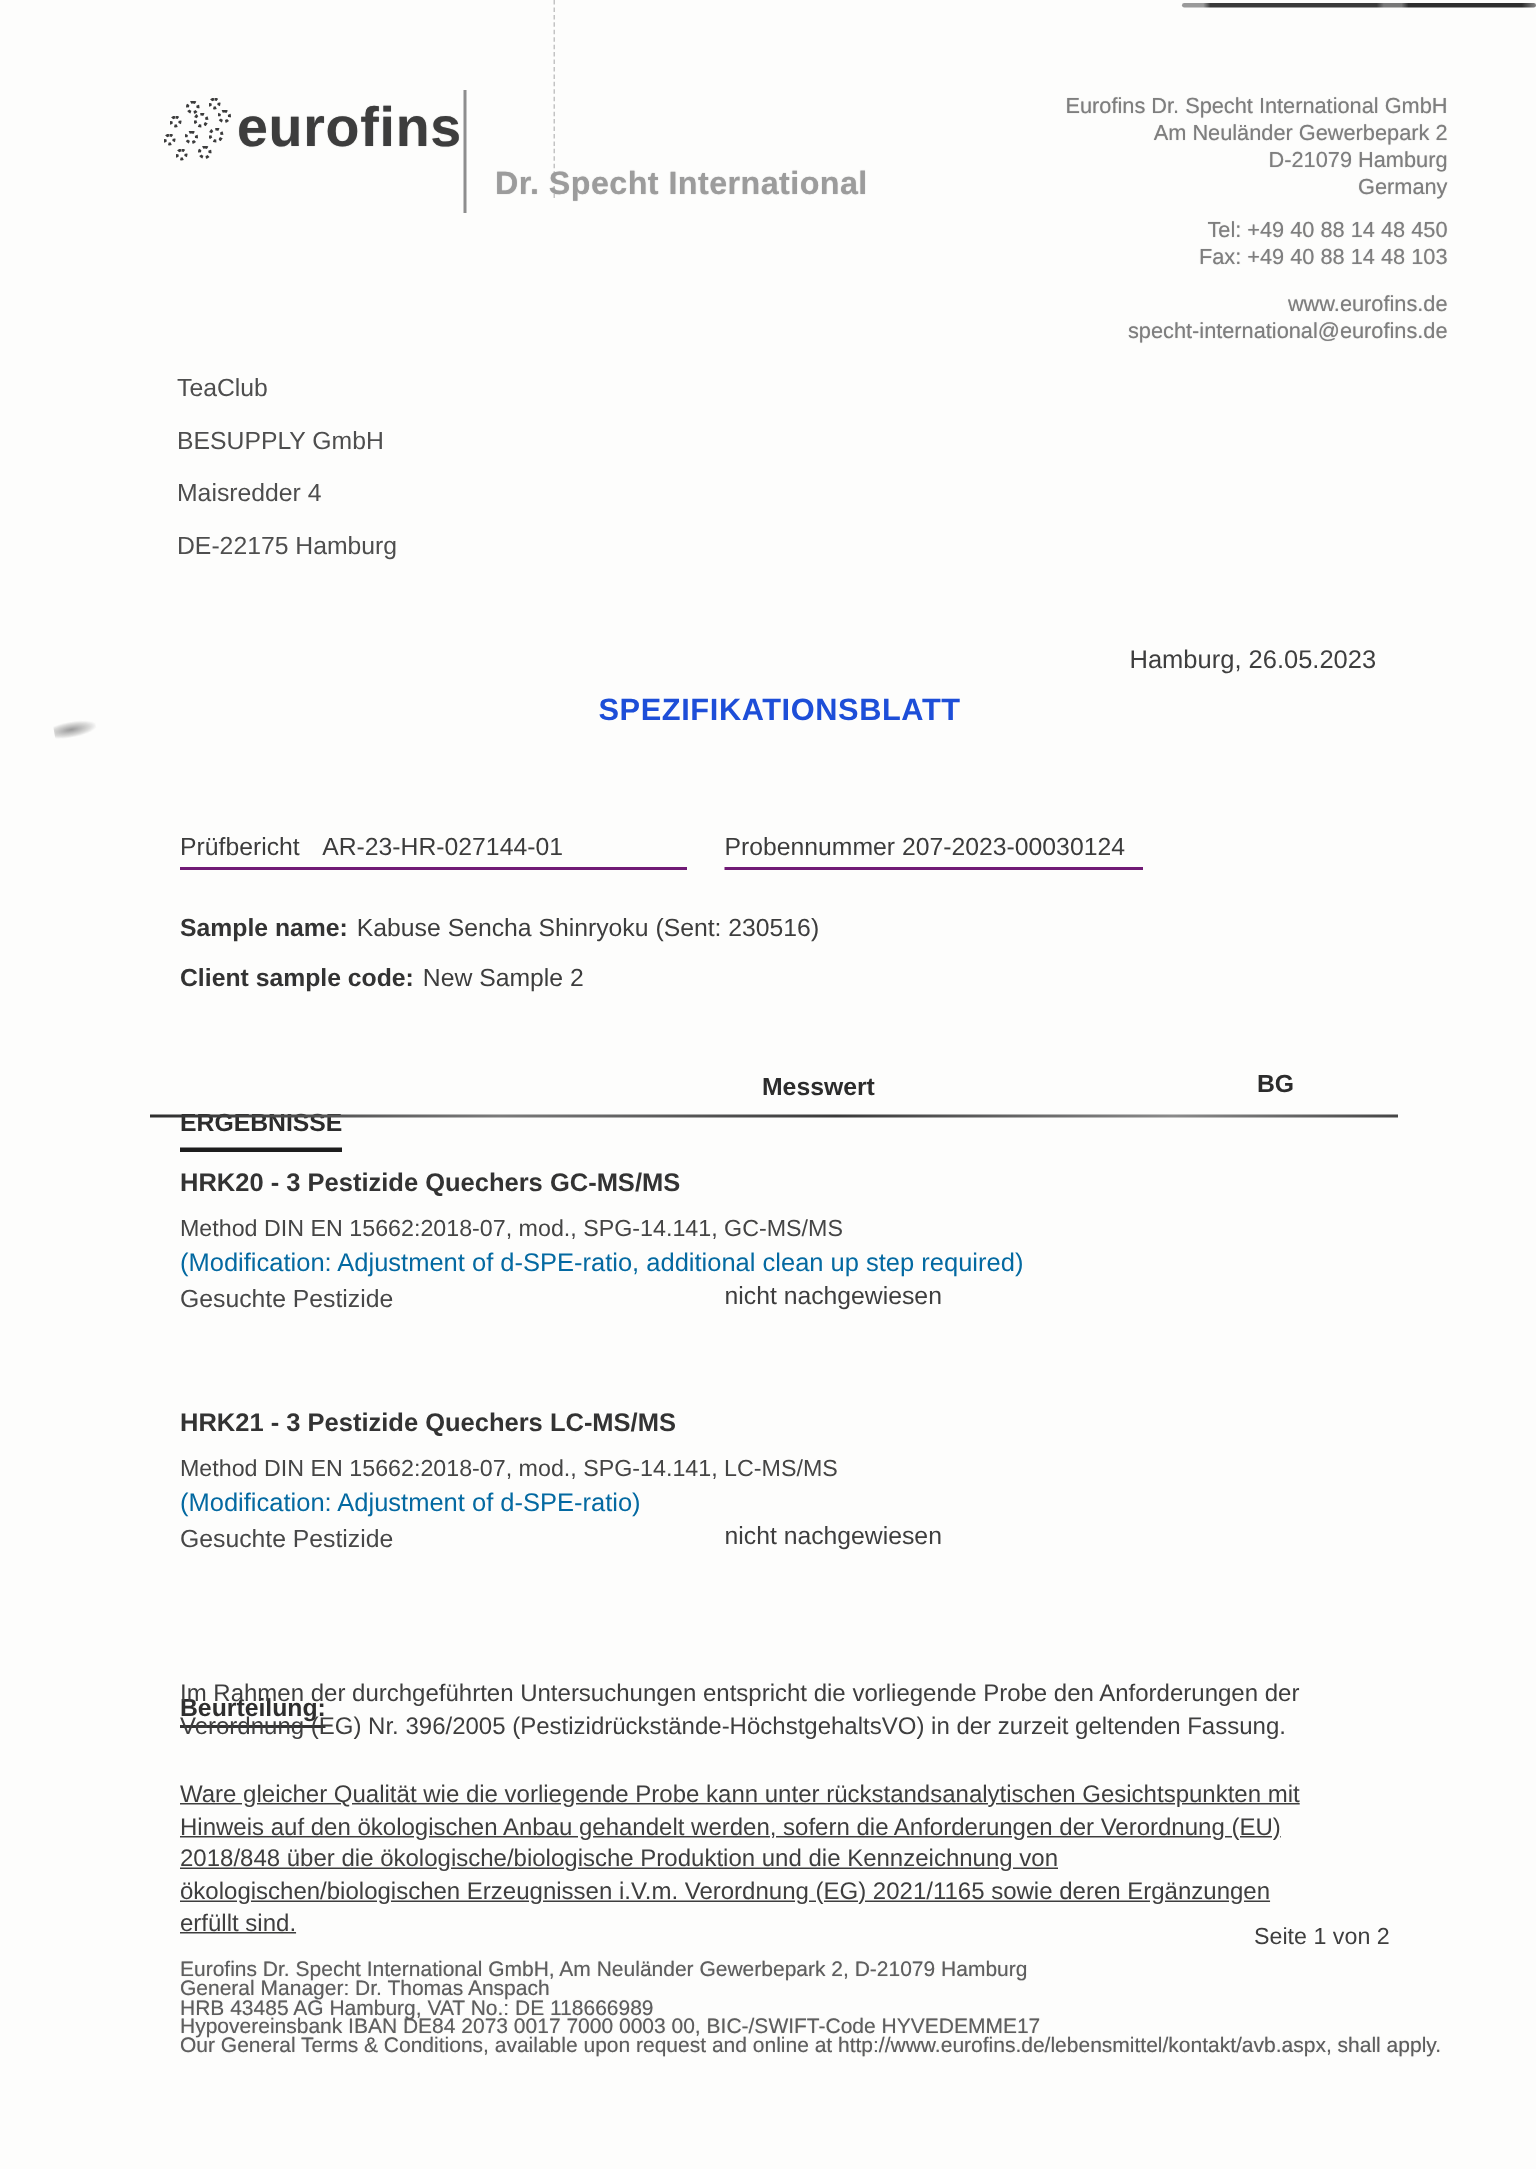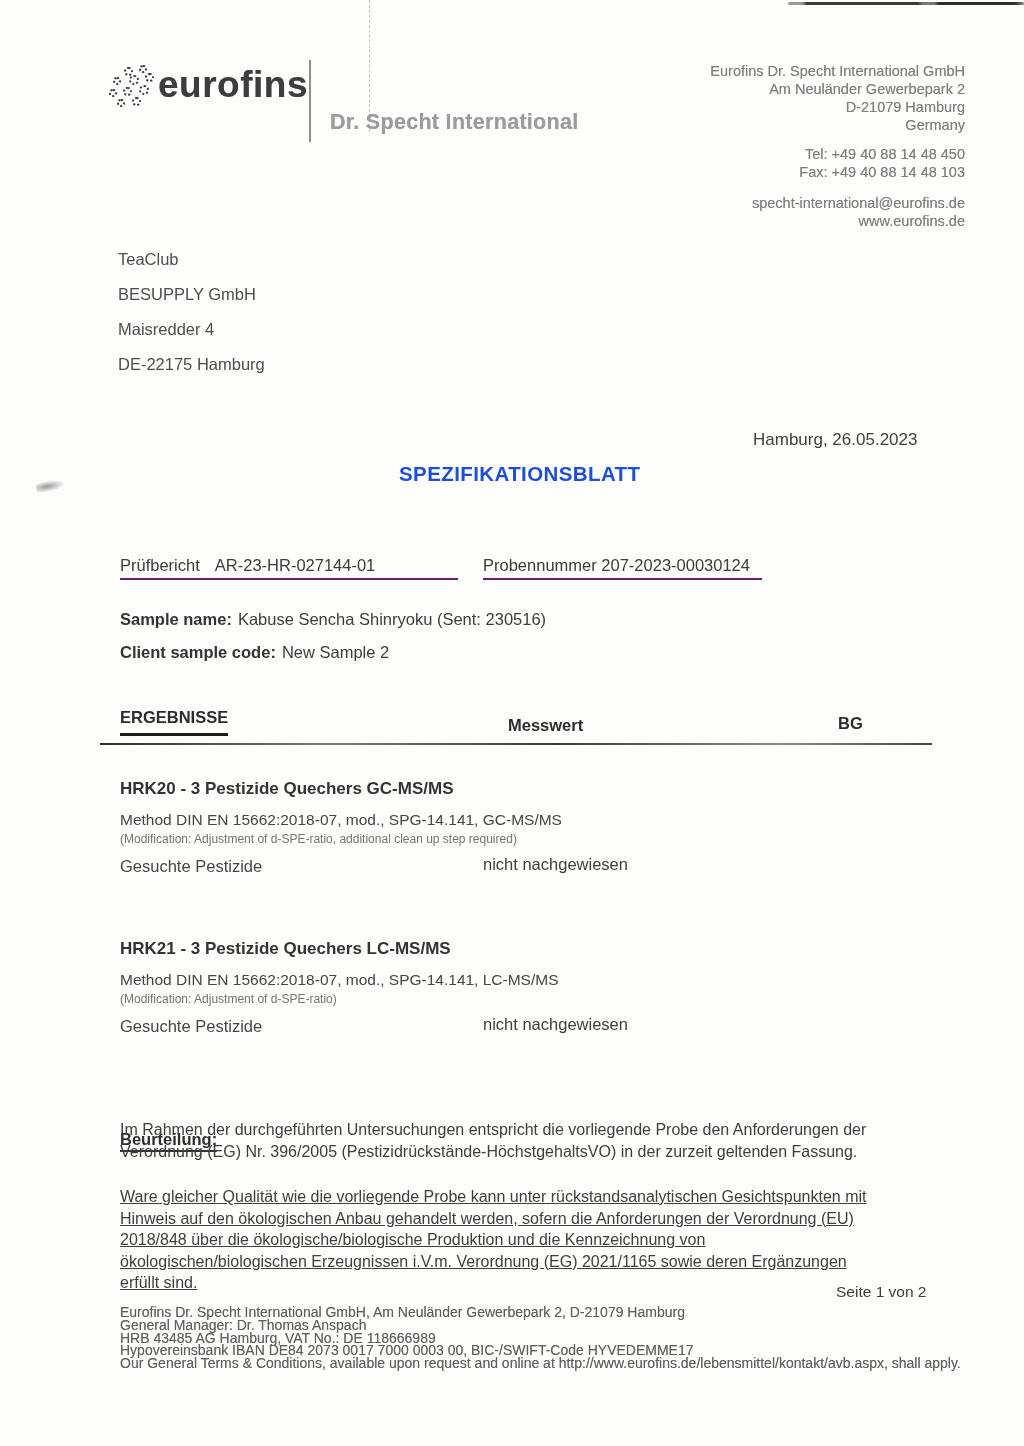--- a/index.html
+++ b/index.html
@@ -82,31 +82,31 @@
   .ref-report { left: 120px; width: 338px; }
   .ref-sample { left: 483px; width: 279px; }
   .ref-field .num { margin-left: 15px; }
 
   .sample-row { left: 120px; font-size: 16.5px; color: #3d3d3d; }
   .sample-row b { font-weight: 700; color: #333; }
   .sample-row .val { margin-left: 6px; }
 
   
   .col-head { font-weight: 700; font-size: 16.5px; color: #2c2c2c; }
-  .head-ergebnisse { left: 120px; top: 708px; border-bottom: 3px solid #1d1d1d; padding-bottom: 6px; }
+  .head-ergebnisse { left: 120px; top: 740px; border-bottom: 3px solid #1d1d1d; padding-bottom: 6px; }
   .head-messwert { left: 508px; top: 716px; }
   .head-bg { left: 838px; top: 714px; }
   .header-rule {
     left: 100px; top: 743px; width: 832px; height: 2px;
     background: linear-gradient(90deg, #2e2e2e, #7a7a7a 28%, #3a3a3a 55%, #8a8a8a 82%, #454545);
   }
 
   .section-heading { left: 120px; font-size: 17px; font-weight: 700; color: #333; }
   .method-line { left: 120px; font-size: 15.5px; color: #454545; }
-  .modification-line { left: 120px; font-size: 12px; color: #737373; }
+  .modification-line { left: 120px; font-size: 17px; color: #0369a1; }
   .param { left: 120px; font-size: 16.5px; color: #474747; text-align: center; }
   .result-val { left: 483px; font-size: 16.5px; color: #3e3e3e; text-align: center; }
 
   .assess-heading {
     left: 120px; top: 1097px; font-size: 16.5px; font-weight: 700; color: #2e2e2e;
     border-bottom: 2px solid #333; padding-bottom: 1px; margin-top: 33px;
   }
   .assess-p { left: 120px; max-width: 880px; font-size: 16px; line-height: 21.5px; color: #3e3e3e; white-space: pre-line; }
   .assess-p1 { top: 1119px; }
   .assess-p2 { top: 1186px; text-decoration: underline; }
@@ -146,22 +146,22 @@
       <div>Eurofins Dr. Specht International GmbH</div>
       <div>Am Neuländer Gewerbepark 2</div>
       <div>D-21079 Hamburg</div>
       <div>Germany</div>
     </div>
     <div class="grp2">
       <div>Tel: +49 40 88 14 48 450</div>
       <div>Fax: +49 40 88 14 48 103</div>
     </div>
     <div>
+      <div>www.eurofins.de</div>
       <div>specht-international@eurofins.de</div>
-      <div>www.eurofins.de</div>
     </div>
   </div>
 
   <div class="abs recipient">
     <div>TeaClub</div>
     <div>BESUPPLY GmbH</div>
     <div>Maisredder 4</div>
     <div>DE-22175 Hamburg</div>
   </div>
 

